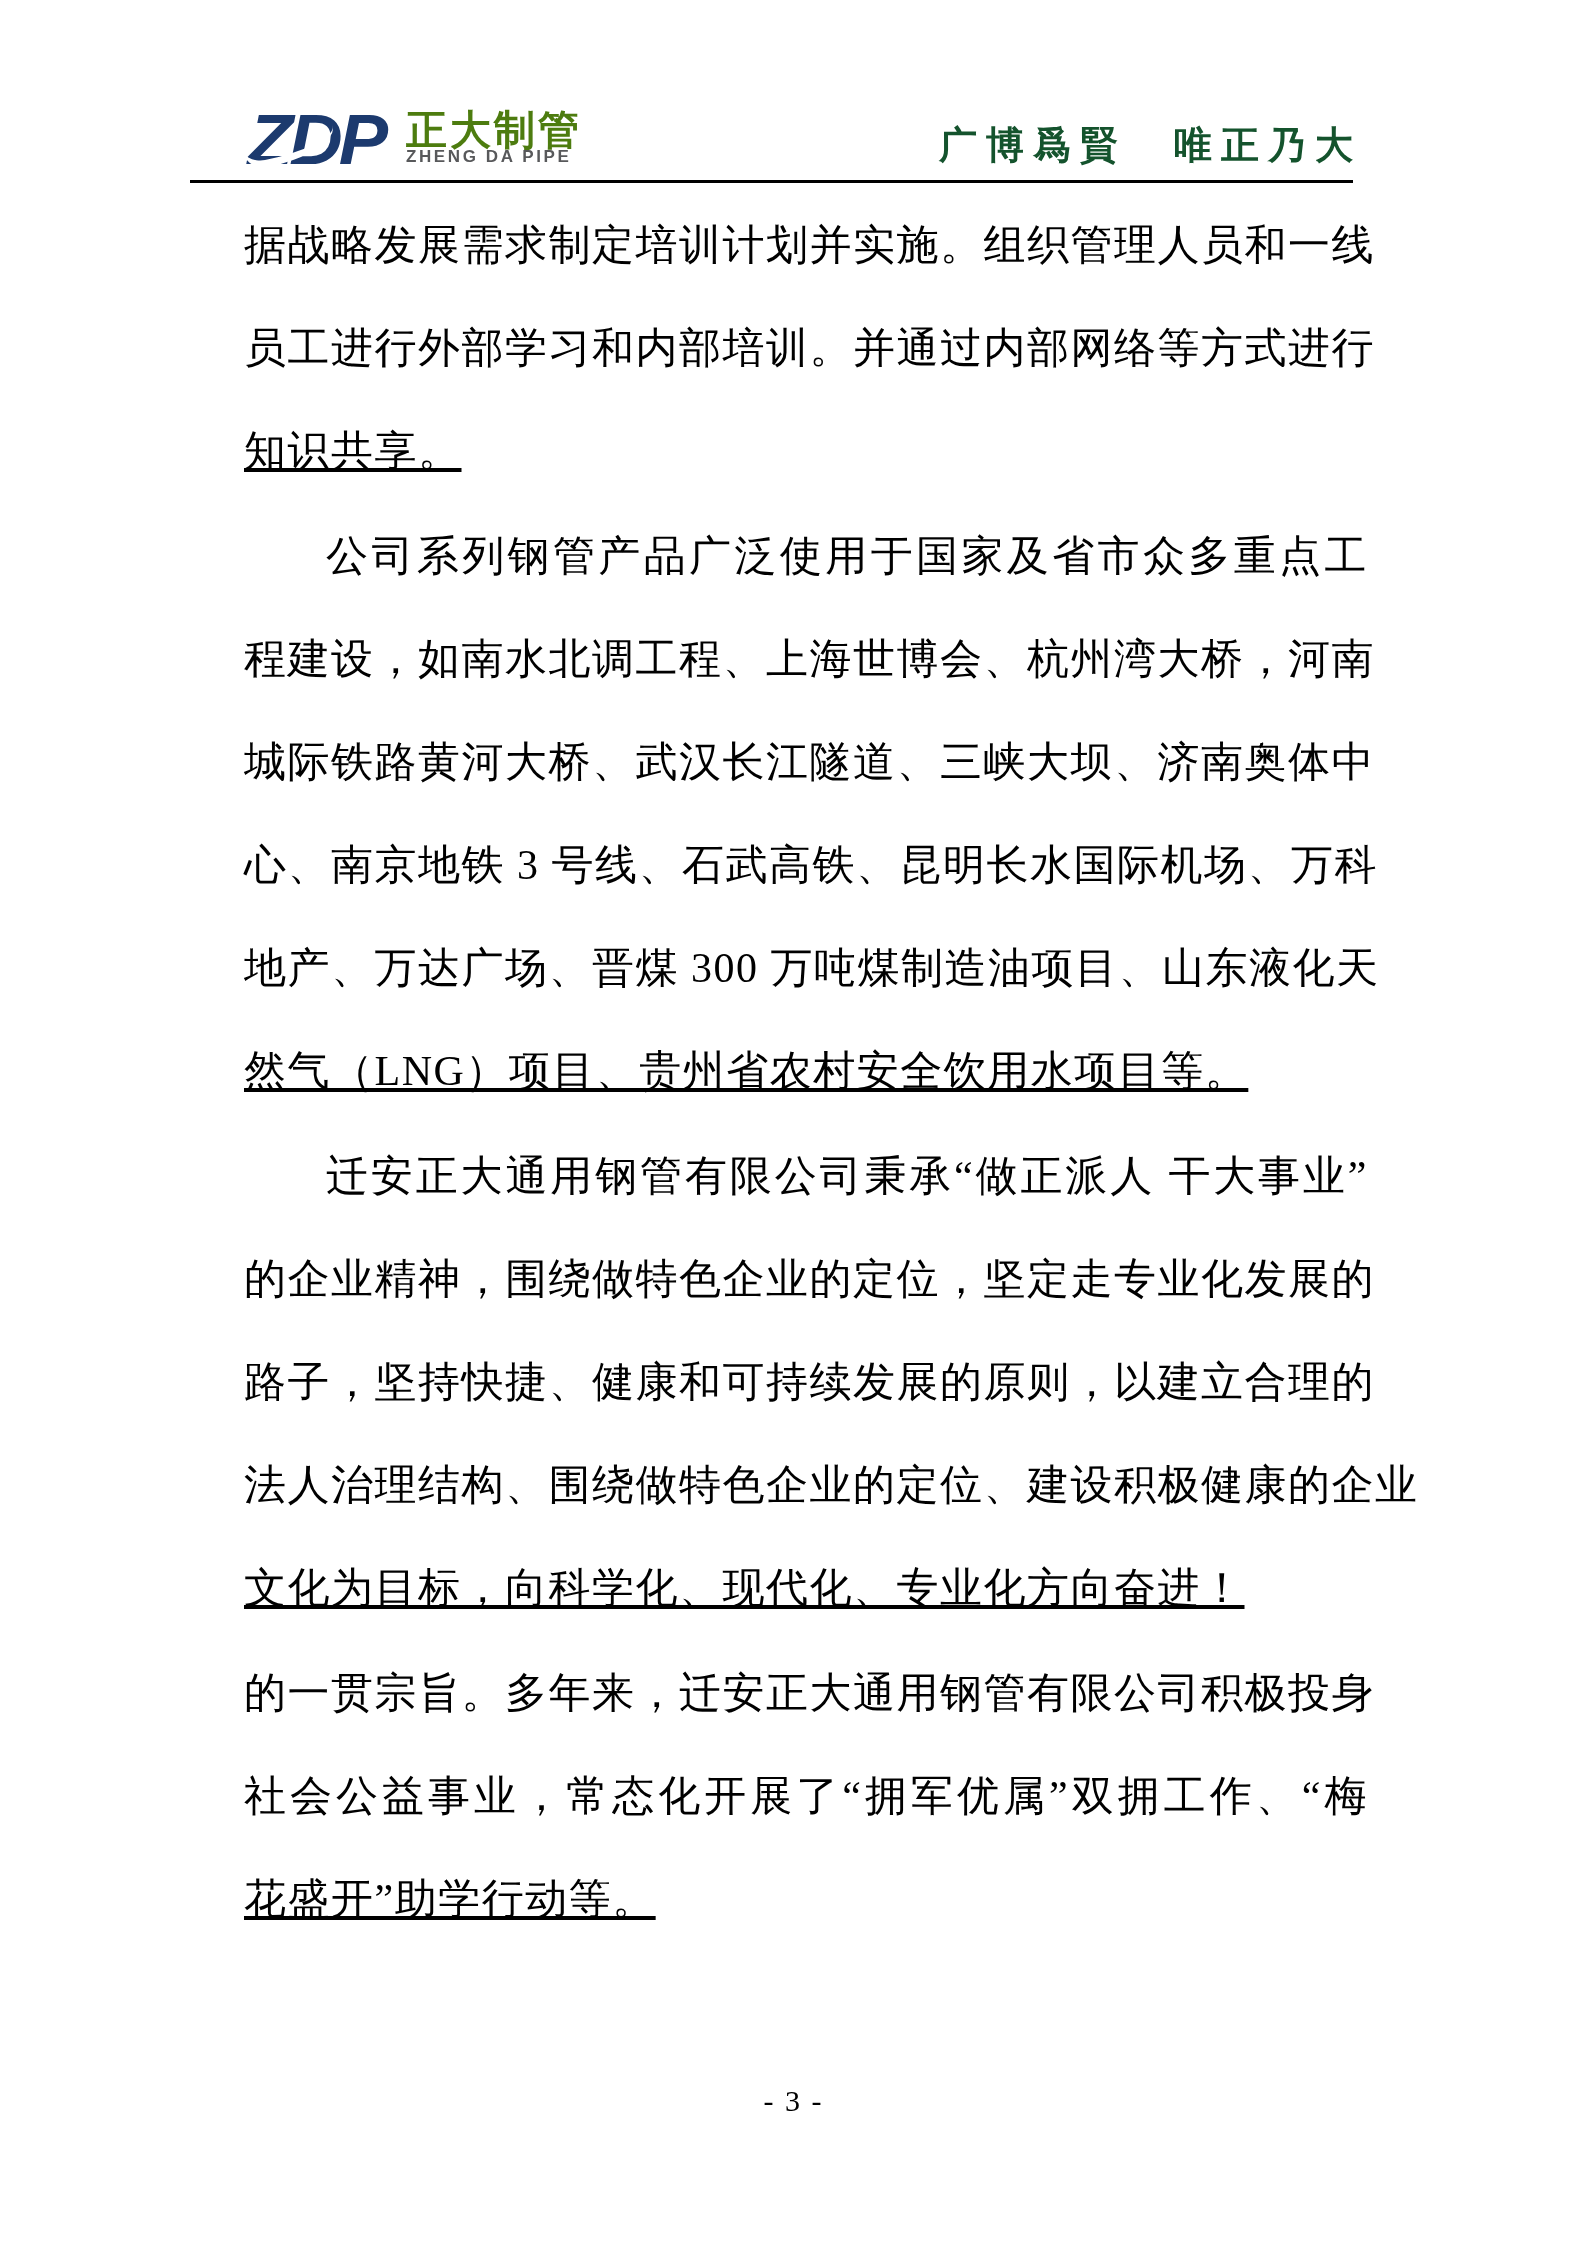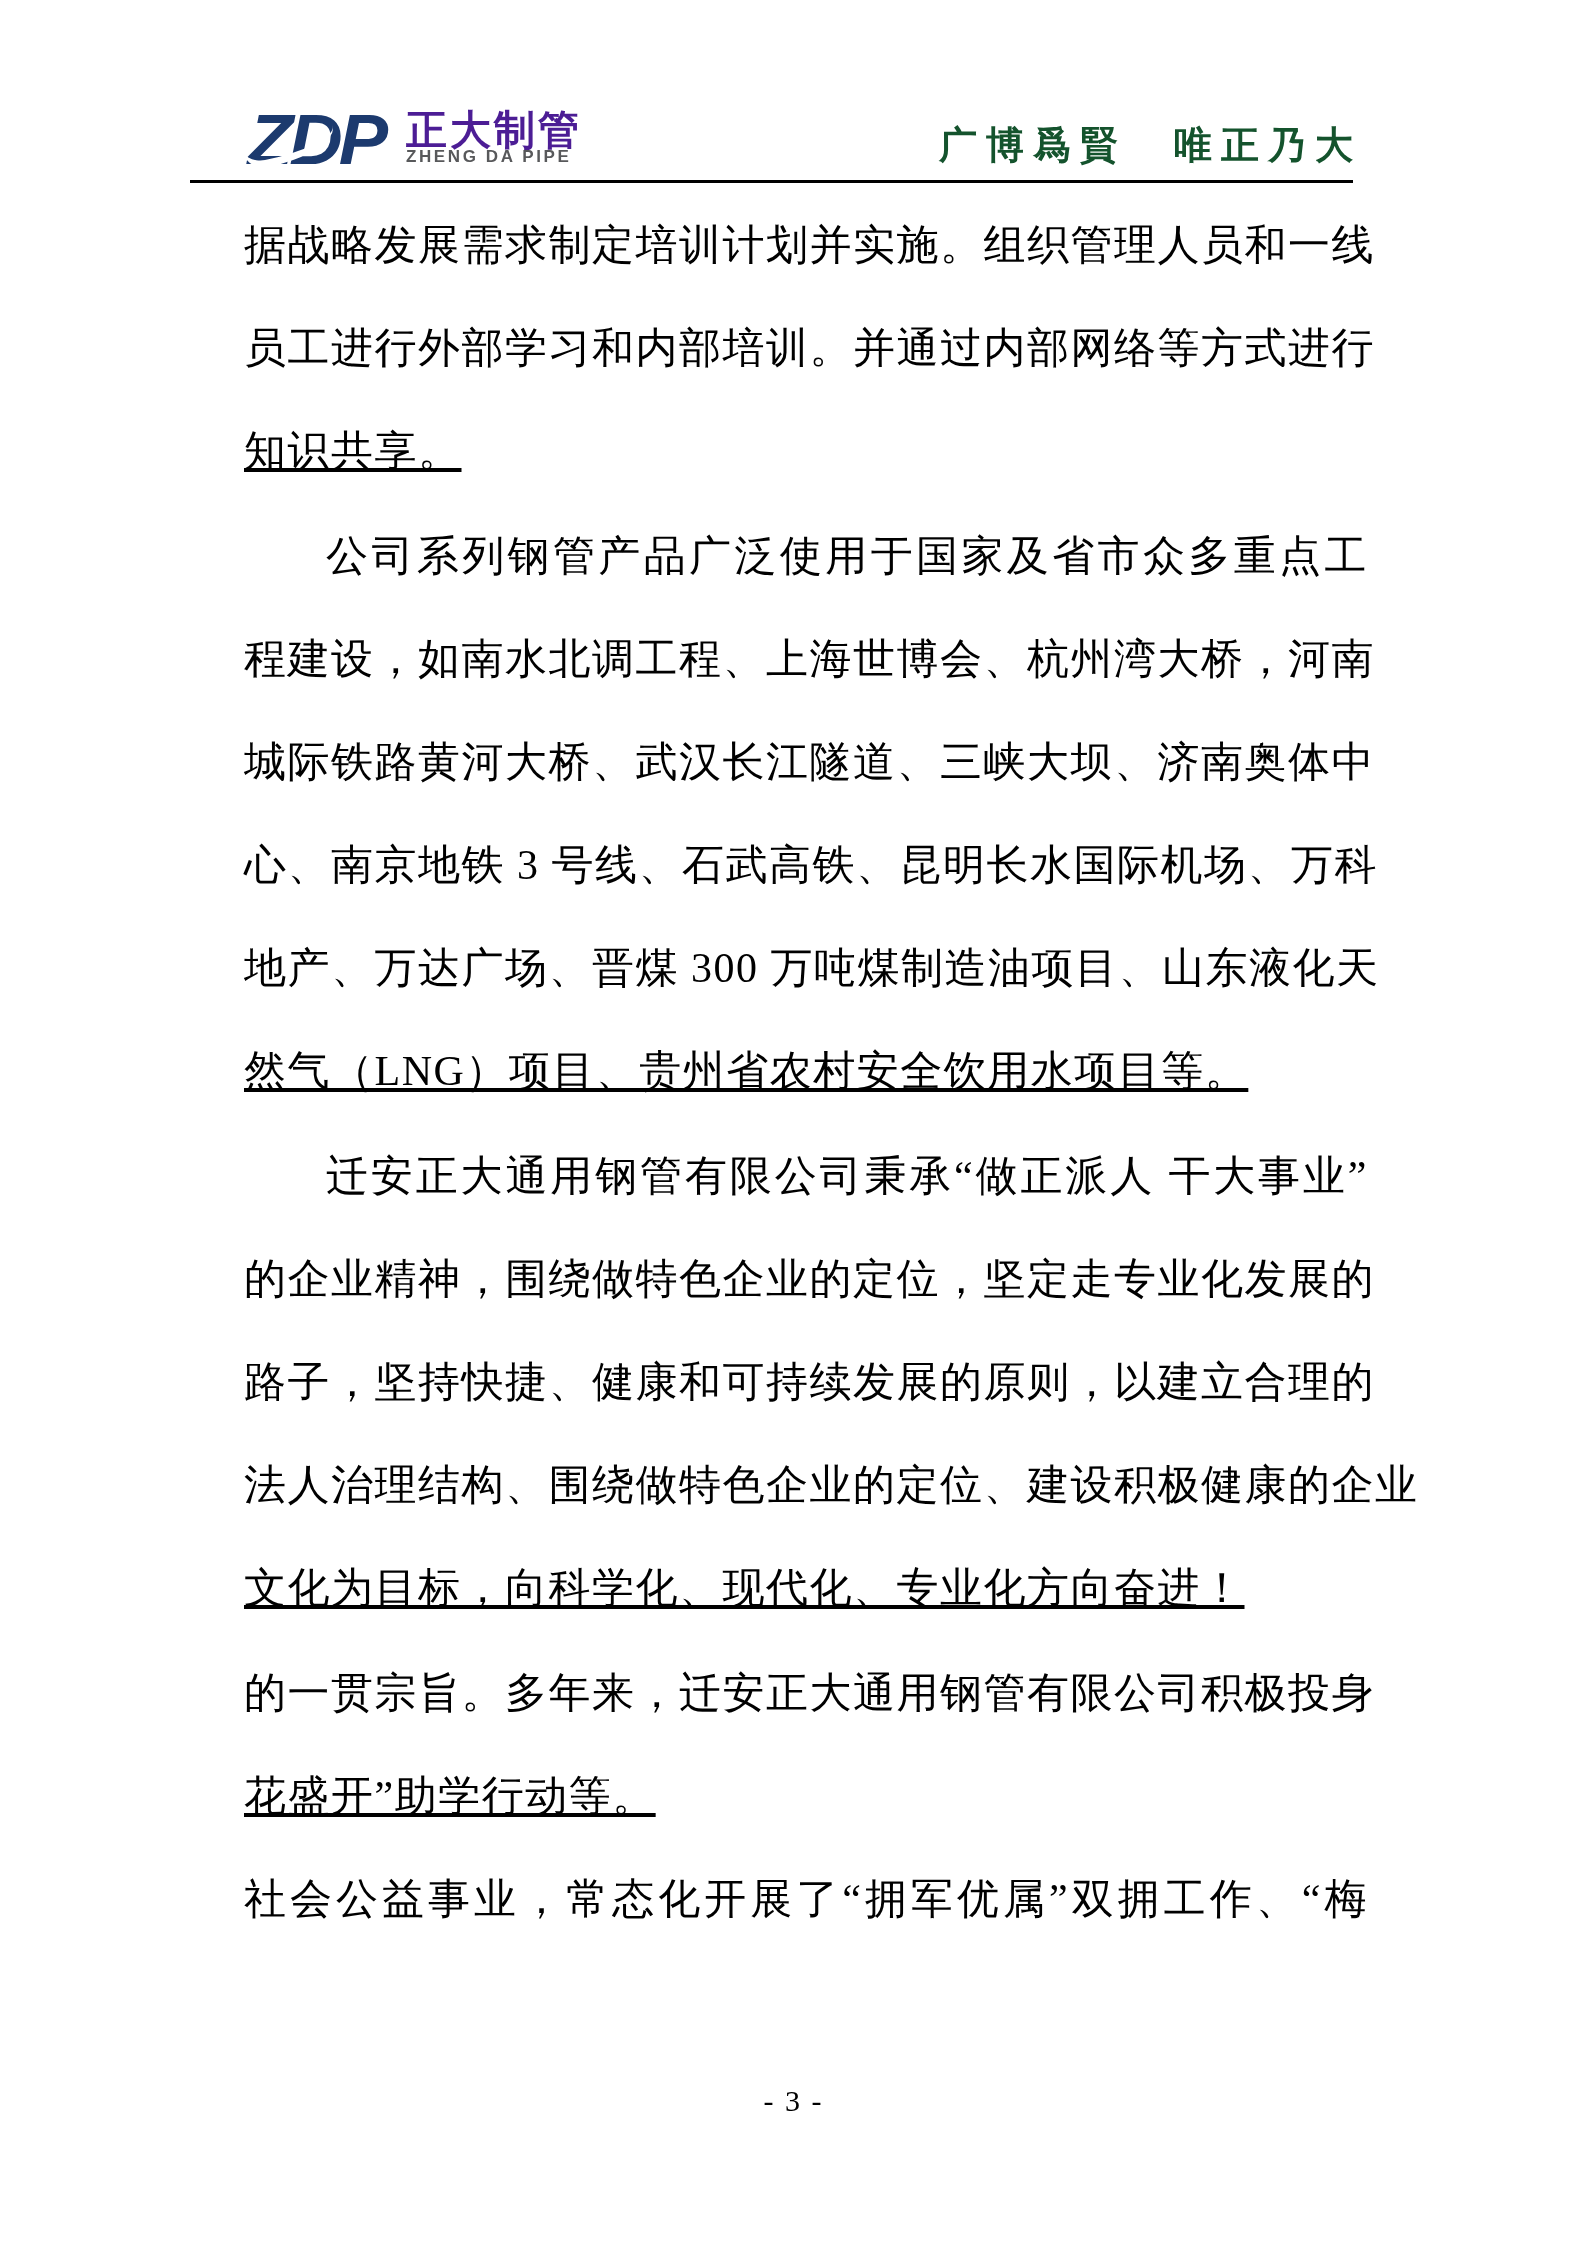--- a/index.html
+++ b/index.html
@@ -109,21 +109,21 @@
 
 <div class="page">
 
   <div class="header">
     <div class="logo">
       <div class="zdp-mark" style="color: rgb(28, 58, 110);">
         <span>ZDP</span>
         <i class="zdp-swoosh"></i>
       </div>
       <div class="logo-names">
-        <div class="logo-cn" style="color: #4c1d95; font-family: Liberation Serif, serif;">正大制管</div>
+        <div class="logo-cn" style="color: #4d7c0f; font-family: Liberation Serif, serif;">正大制管</div>
         <div class="logo-en" style="color: rgb(88, 89, 91);">ZHENG DA PIPE</div>
       </div>
     </div>
     <div class="motto" style="color: #14532d;">广博爲賢　唯正乃大</div>
   </div>
 
   <div class="doc-body">
       <div class="para">
         <div class="line">据战略发展需求制定培训计划并实施。组织管理人员和一线</div>
         <div class="line">员工进行外部学习和内部培训。并通过内部网络等方式进行</div>
@@ -139,22 +139,22 @@
       </div>
       <div class="para">
         <div class="line indent">迁安正大通用钢管有限公司秉承“做正派人 干大事业”</div>
         <div class="line">的企业精神，围绕做特色企业的定位，坚定走专业化发展的</div>
         <div class="line">路子，坚持快捷、健康和可持续发展的原则，以建立合理的</div>
         <div class="line">法人治理结构、围绕做特色企业的定位、建设积极健康的企业</div>
         <div class="line last">文化为目标，向科学化、现代化、专业化方向奋进！</div>
       </div>
       <div class="para">
         <div class="line">的一贯宗旨。多年来，迁安正大通用钢管有限公司积极投身</div>
+        <div class="line">社会公益事业，常态化开展了“拥军优属”双拥工作、“梅</div>
         <div class="line last">花盛开”助学行动等。</div>
-        <div class="line">社会公益事业，常态化开展了“拥军优属”双拥工作、“梅</div>
       </div>
     </div>
 
   <div class="footer">
     <span>- 3 -</span>
   </div>
 
 </div>
 
 </body></html>

